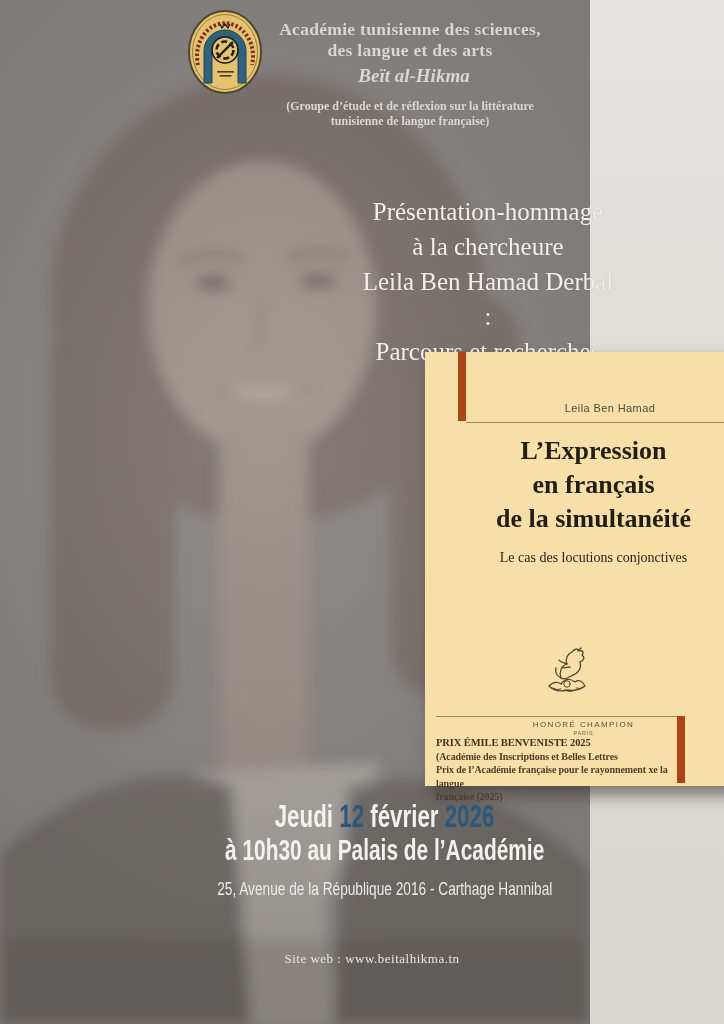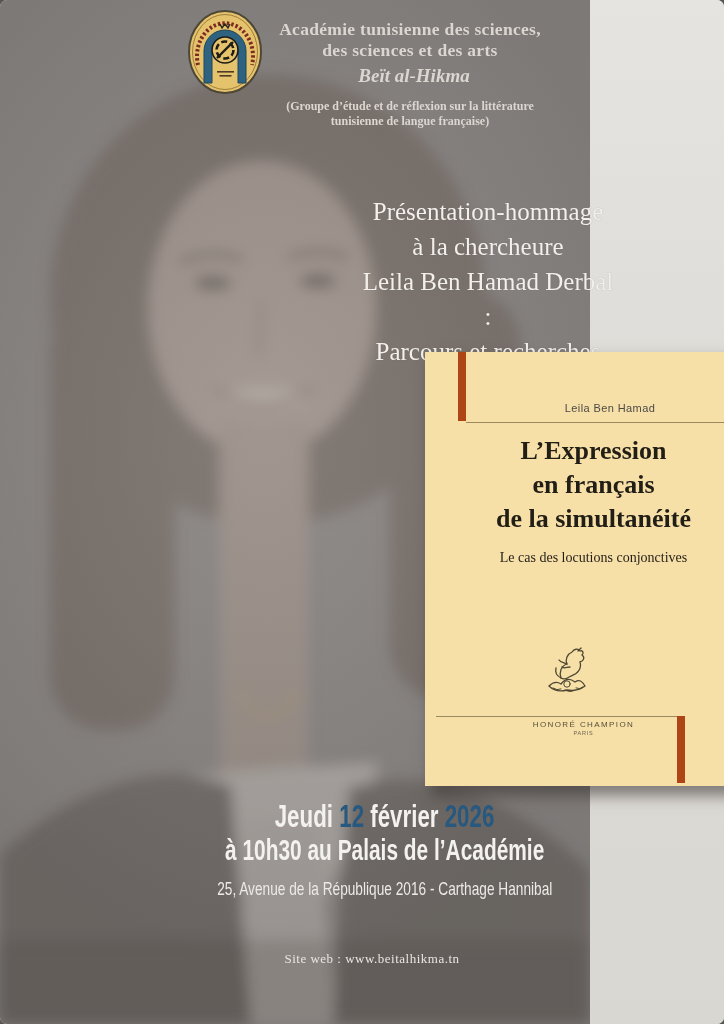--- a/index.html
+++ b/index.html
@@ -3,21 +3,20 @@
 <meta charset="utf-8">
 <style>
   html,body{margin:0;padding:0;background:#555;}
   .poster{
     position:relative;
     width:724px;height:1024px;
     overflow:hidden;
     font-family:"Liberation Serif", serif;
     background:var(--strip-light,#dedcd7);
     margin:0 auto;
-    border-radius:7px;
   }
   
   .right-strip{
     position:absolute;right:0;top:0;width:134px;height:1024px;
     background:linear-gradient(180deg,#e6e4e0 0%,#dedcd7 40%,#d9d7d2 100%);
   }
   
   .photo-area{
     position:absolute;left:0;top:0;width:590px;height:1024px;
     background:var(--photo-gray,#8b8785);
@@ -168,21 +167,21 @@
     <circle cx="38" cy="41" r="13" fill="#e5c36c" stroke="#1f1b15" stroke-width="1.6"></circle>
     <circle cx="38" cy="41" r="8.5" fill="none" stroke="#1f1b15" stroke-width="2.6" stroke-dasharray="6 3"></circle>
     <path d="M30,49 L 46,33" stroke="#1f1b15" stroke-width="2.4"></path>
 
     <rect x="30" y="62" width="17" height="1.6" fill="#4d3a28"></rect>
     <rect x="32.5" y="66" width="12" height="1.6" fill="#4d3a28"></rect>
   </svg>
 
   <div class="header-block">
     <div class="org">Académie tunisienne des sciences,</div>
-    <div class="org">des sciences et des arts</div>
+    <div class="org">des langue et des arts</div>
     <div class="hikma">Beït al-Hikma</div>
     <div class="grp grp-first">(Groupe d’étude et de réflexion sur la littérature</div>
     <div class="grp">tunisienne de langue française)</div>
   </div>
 
   <div class="announce">
     <div>Présentation-hommage</div>
     <div>à la chercheure</div>
     <div>Leila Ben Hamad Derbal :</div>
     <div>Parcours et recherches</div>
@@ -214,20 +213,26 @@
         <circle cx="24" cy="40" r="3.2" stroke-width="1"></circle>
       </g>
     </svg>
 
     <div class="rule rule-bottom"></div>
     <div class="bar bar-bottom"></div>
 
     <div class="champion">HONORÉ CHAMPION</div>
     <div class="paris">PARIS</div>
 
+    <div class="awards">
+      <div class="a1">PRIX ÉMILE BENVENISTE 2025</div>
+      <div>(Académie des Inscriptions et Belles Lettres</div>
+      <div>Prix de l’Académie française pour le rayonnement xe la langue</div>
+      <div>française (2025)</div>
+    </div>
   </div>
 
   <div class="event-block">
     <div class="ev-date">
       <span class="cond"><span>Jeudi </span><span class="hl">12</span><span>  février </span><span class="hl">2026</span></span>
     </div>
     <div class="ev-place">
       <span class="cond">à 10h30 au Palais de l’Académie</span>
     </div>
     <div class="ev-addr">

